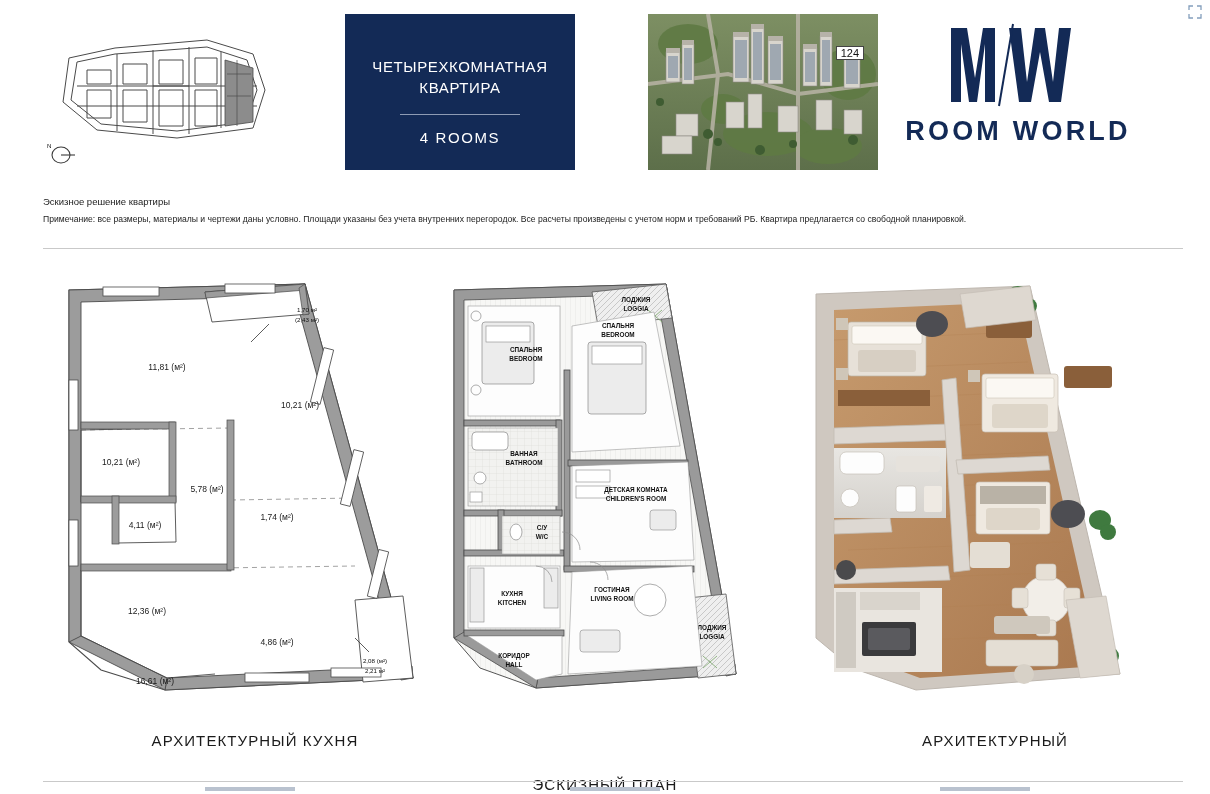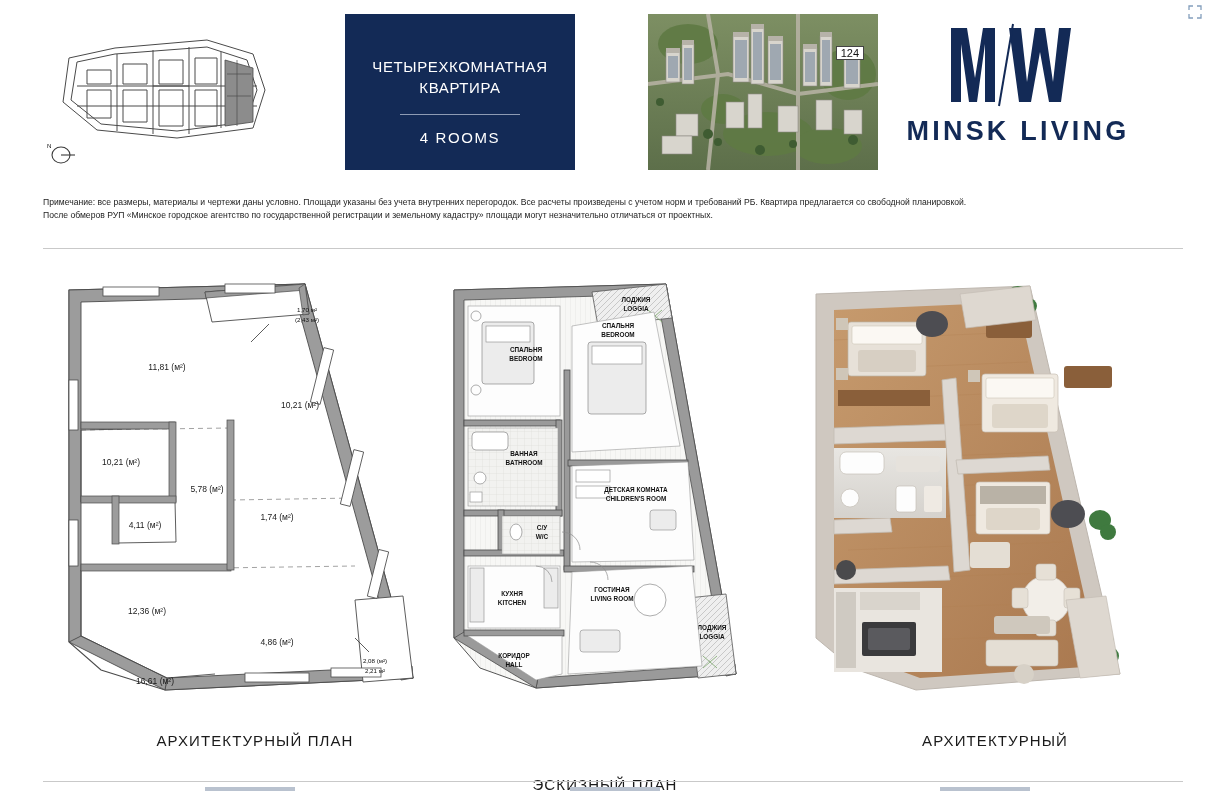--- a/index.html
+++ b/index.html
@@ -324,28 +324,28 @@
       <svg width="150" height="86" viewBox="0 0 150 86">
         <g fill="#132a56">
           <path d="M8 6 L24 6 L32 56 L40 6 L52 6 L52 80 L42 80 L42 22 L34 80 L26 80 L18 22 L18 80 L8 80 Z"></path>
           <path d="M66 6 L78 6 L84 60 L92 6 L102 6 L110 60 L116 6 L128 6 L118 80 L106 80 L97 30 L88 80 L76 80 Z"></path>
         </g>
         <g stroke="#132a56" stroke-width="2" fill="none">
           <path d="M56 84 L70 2"></path>
         </g>
       </svg>
     </div>
-    <div class="name">MINSK LIVING</div>
+    <div class="name">ROOM WORLD</div>
   </div>
 </div>
 
 <div class="note">
+  <div class="note-title">Эскизное решение квартиры</div>
   <div class="note-body">
     <div>Примечание: все размеры, материалы и чертежи даны условно. Площади указаны без учета внутренних перегородок. Все расчеты произведены с учетом норм и требований РБ. Квартира предлагается со свободной планировкой.</div>
-    <div>После обмеров РУП «Минское городское агентство по государственной регистрации и земельному кадастру» площади могут незначительно отличаться от проектных.</div>
   </div>
 </div>
 <div class="hr"></div>
 
 <div class="pane pane-arch">
   <svg width="380" height="440" viewBox="0 0 380 440">
 
     <g stroke="#4b4b4b" stroke-width="1.1" fill="none">
       <path d="M14 20 L250 14 L358 408 L110 420 L46 400 L14 372 Z"></path>
     </g>
@@ -673,20 +673,20 @@
       </g>
     </g>
 
     <g fill="#ded8d0" stroke="#c4bdb4" stroke-width="0.7">
       <path d="M160 24 L230 16 L236 50 L166 58 Z"></path>
       <path d="M266 330 L306 326 L320 404 L280 408 Z"></path>
     </g>
   </svg>
 </div>
 
-<div class="caption cap-arch">АРХИТЕКТУРНЫЙ ПЛАН</div>
+<div class="caption cap-arch">АРХИТЕКТУРНЫЙ КУХНЯ</div>
 <div class="caption cap-sketch">ЭСКИЗНЫЙ ПЛАН</div>
 <div class="caption cap-vis">АРХИТЕКТУРНЫЙ</div>
 
 <div class="hr-bottom"></div>
 <div class="footer-tabs" style="left:205px; width:90px;"></div>
 <div class="footer-tabs" style="left:570px; width:90px;"></div>
 <div class="footer-tabs" style="left:940px; width:90px;"></div>
 
 </body></html>

